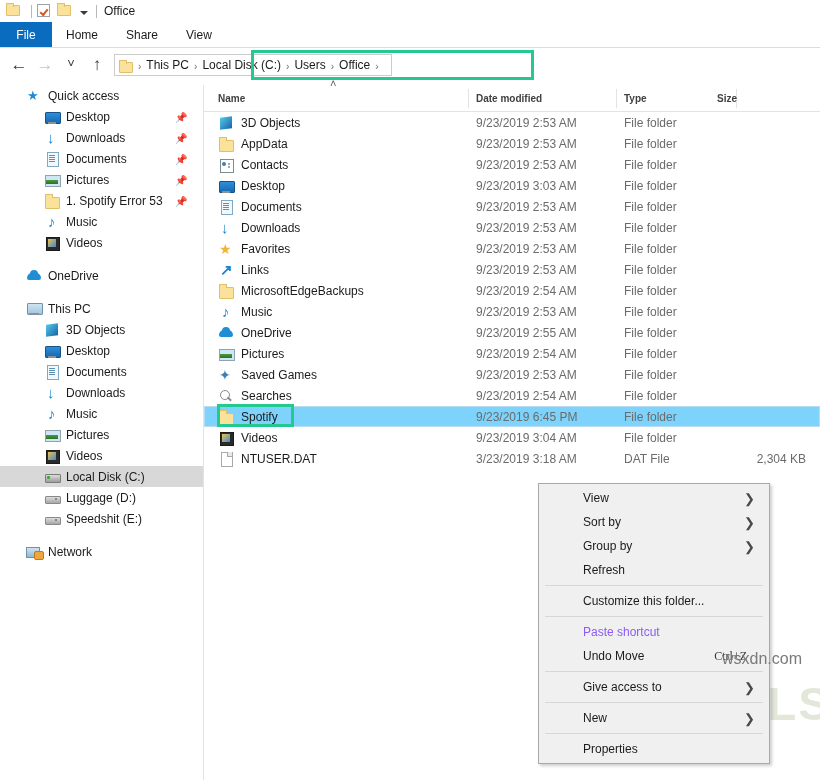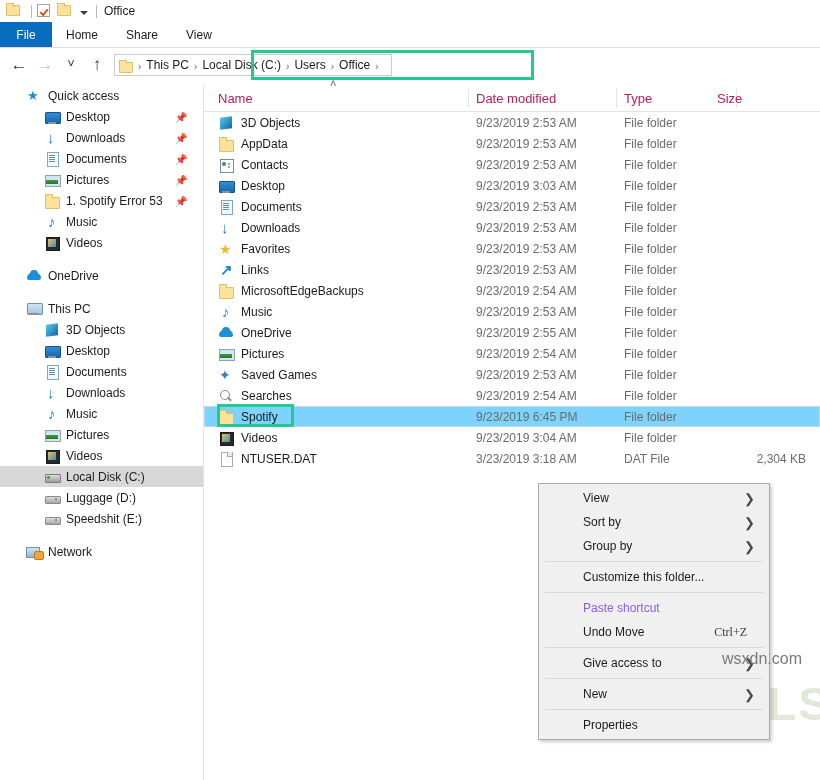--- a/index.html
+++ b/index.html
@@ -150,21 +150,21 @@
       background:#8a8a8a;transform:rotate(45deg);}
   .i-file:before{content:"";position:absolute;left:3px;top:1px;width:10px;height:13px;
       background:#fff;border:1px solid #a9a9a9;}
   .i-file:after{content:"";position:absolute;left:9px;top:1px;width:4px;height:4px;
       background:#e8e8e8;border-left:1px solid #a9a9a9;border-bottom:1px solid #a9a9a9;}
 
   
   .listpane { position:absolute; left:204px; top:85px; width:616px; height:695px; background:#fff; }
   .colhdr { position:relative; height:27px; border-bottom:1px solid #e3e3e3; }
   .colhdr .ch { position:absolute; top:0; height:27px; display:flex; align-items:center;
-                font-size:13px; color:#be185d; }
+                font-size:10px; color:#404040;font-weight:bold; }
   .colhdr .vdiv{ position:absolute; top:4px; width:1px; height:19px; background:#e3e3e3; }
   .sortmark { position:absolute; left:126px; top:-8px; font-size:11px; color:#5a5a5a; }
 
   .row { position:relative; height:21px; display:flex; align-items:center; font-size:12px; }
   .row .cname { position:absolute; left:14px; display:flex; align-items:center; }
   .row .cname .ic { width:16px;height:16px;margin-right:7px;flex:none;position:relative;}
   .row .cdate { position:absolute; left:272px; color:#6b6b6b; }
   .row .ctype { position:absolute; left:420px; color:#6b6b6b; }
   .row .csize { position:absolute; left:520px; width:82px; text-align:right; color:#6b6b6b; }
   .row.selected { background:#7dd3fc; outline:1px solid #b9dcf2; outline-offset:-1px; }
@@ -528,20 +528,23 @@
         <span class="subarrow">❯</span>
       </div>
       <div class="ctxitem">
         <span>Sort by</span>
         <span class="subarrow">❯</span>
       </div>
       <div class="ctxitem">
         <span>Group by</span>
         <span class="subarrow">❯</span>
       </div>
+      <div class="ctxitem">
+        <span>Refresh</span>
+      </div>
       <div class="ctxsep"></div>
       <div class="ctxitem">
         <span>Customize this folder...</span>
       </div>
       <div class="ctxsep"></div>
       <div class="ctxitem disabled">
         <span>Paste shortcut</span>
       </div>
       <div class="ctxitem">
         <span>Undo Move</span>

